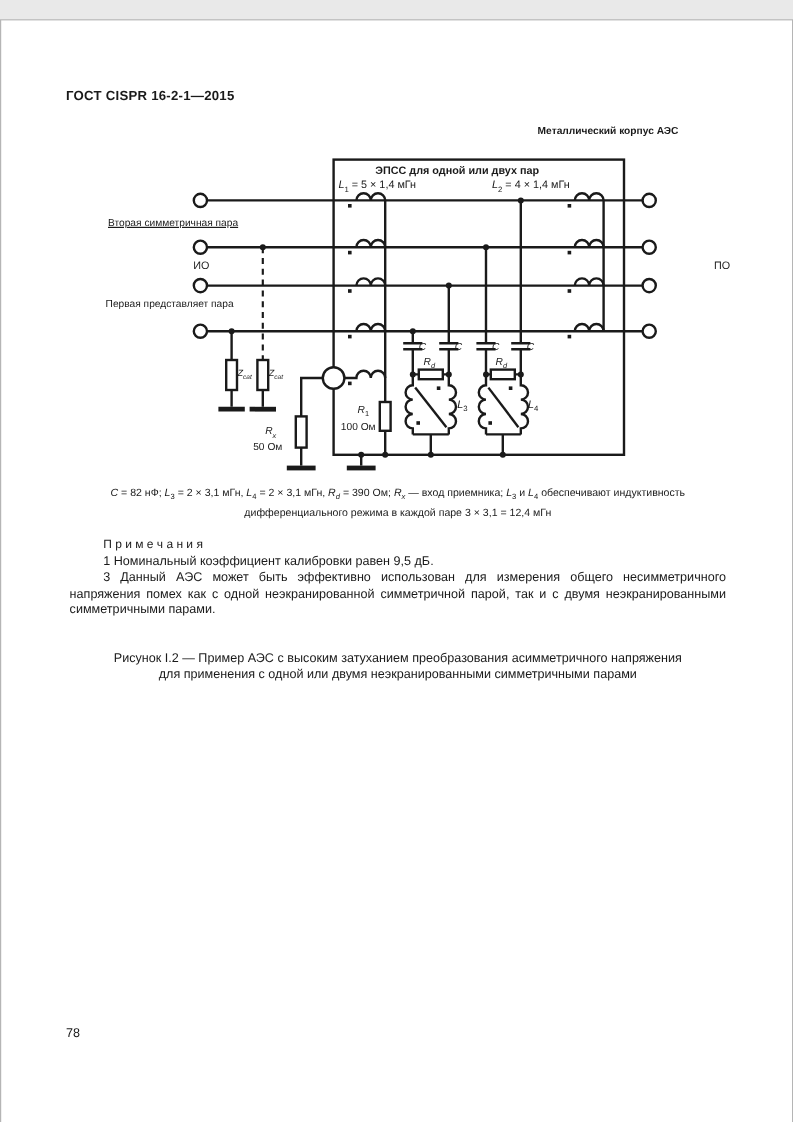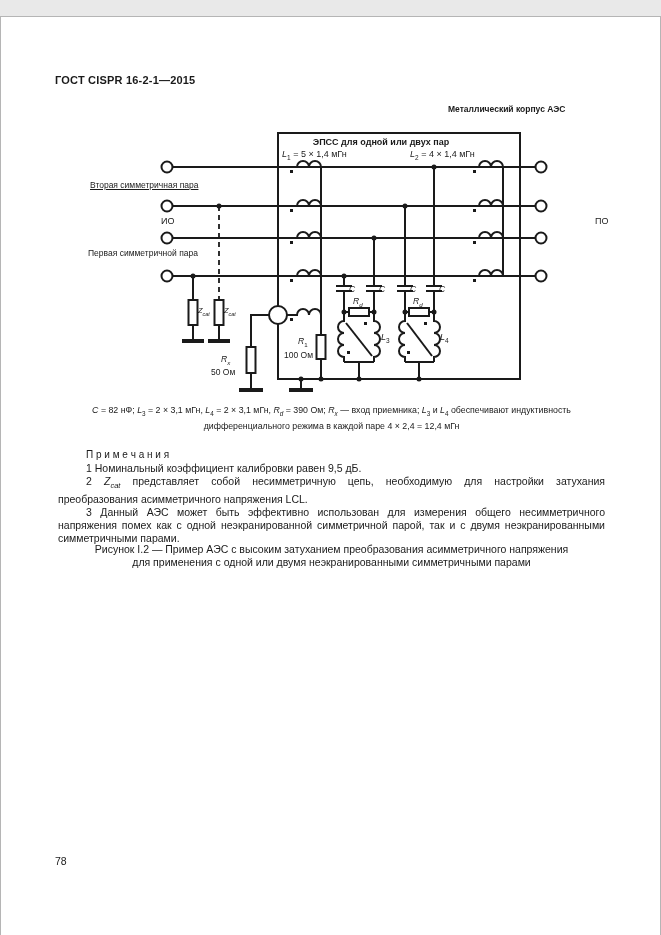--- a/index.html
+++ b/index.html
@@ -161,21 +161,21 @@
         <circle cx="418" cy="362" r="2.5"></circle>
     </g>
   </svg>
 
   <div class="epss-title">ЭПСС для одной или двух пар</div>
   <span class="lbl lbl-9" style="left:281px;top:132px;"><span class="it">L</span><sub>1</sub><span> = 5 × 1,4 мГн</span></span>
   <span class="lbl lbl-9" style="left:409px;top:132px;"><span class="it">L</span><sub>2</sub><span> = 4 × 1,4 мГн</span></span>
 
   <span class="lbl" style="left:89px;top:163px;text-decoration:underline;">Вторая симметричная пара</span>
   <span class="lbl lbl-9" style="left:160px;top:199px;">ИО</span>
-  <span class="lbl" style="left:87px;top:231px;">Первая симметричной пара</span>
+  <span class="lbl" style="left:87px;top:231px;">Первая представляет пара</span>
   <span class="lbl lbl-9" style="left:562px;top:199px;padding-left:32px;">ПО</span>
 
   <span class="lbl it" style="left:348px;top:267px;">C</span>
   <span class="lbl it" style="left:378px;top:267px;">C</span>
   <span class="lbl it" style="left:409px;top:267px;">C</span>
   <span class="lbl it" style="left:438px;top:267px;">C</span>
 
   <span class="lbl" style="left:352px;top:279px;"><span class="it">R</span><sub class="it">d</sub></span>
   <span class="lbl" style="left:412px;top:279px;"><span class="it">R</span><sub class="it">d</sub></span>
   <span class="lbl lbl-9" style="left:380px;top:315px;"><span class="it">L</span><sub>3</sub></span>
@@ -183,27 +183,26 @@
 
   <span class="lbl" style="left:297px;top:319px;"><span class="it">R</span><sub>1</sub></span>
   <span class="lbl" style="left:283px;top:333px;">100 Ом</span>
   <span class="lbl" style="left:220px;top:337px;"><span class="it">R</span><sub class="it">x</sub></span>
   <span class="lbl" style="left:210px;top:350px;">50 Ом</span>
   <span class="lbl lbl-75" style="left:197px;top:289px;"><span class="it">Z</span><sub class="it">cat</sub></span>
   <span class="lbl lbl-75" style="left:223px;top:289px;"><span class="it">Z</span><sub class="it">cat</sub></span>
 
   <div class="fig-caption-small">
     <div><span class="it">C</span><span> = 82 нФ; </span><span class="it">L</span><sub>3</sub><span> = 2 × 3,1 мГн, </span><span class="it">L</span><sub>4</sub><span> = 2 × 3,1 мГн, </span><span class="it">R</span><sub class="it">d</sub><span> = 390 Ом; </span><span class="it">R</span><sub class="it">x</sub><span> — вход приемника; </span><span class="it">L</span><sub>3</sub><span> и </span><span class="it">L</span><sub>4</sub><span> обеспечивают индуктивность</span></div>
-    <div><span>дифференциального режима в каждой паре 4 × 2,4 = 12,4 мГн</span></div>
+    <div><span>дифференциального режима в каждой паре 3 × 3,1 = 12,4 мГн</span></div>
   </div>
 
   <div class="notes">
     <div class="heading">П р и м е ч а н и я</div>
     <p>1 Номинальный коэффициент калибровки равен 9,5 дБ.</p>
-    <p><span>2 </span><span class="it">Z</span><sub class="it">cat</sub><span> представляет собой несимметричную цепь, необходимую для настройки затухания преобразования асимметричного напряжения LCL.</span></p>
     <p>3 Данный АЭС может быть эффективно использован для измерения общего несимметричного напряжения помех как с одной неэкранированной симметричной парой, так и с двумя неэкранированными симметричными парами.</p>
   </div>
 
   <div class="figure-caption">
     <div>Рисунок I.2 — Пример АЭС с высоким затуханием преобразования асимметричного напряжения</div>
     <div>для применения с одной или двумя неэкранированными симметричными парами</div>
   </div>
 
   <div class="page-number">78</div>
 

